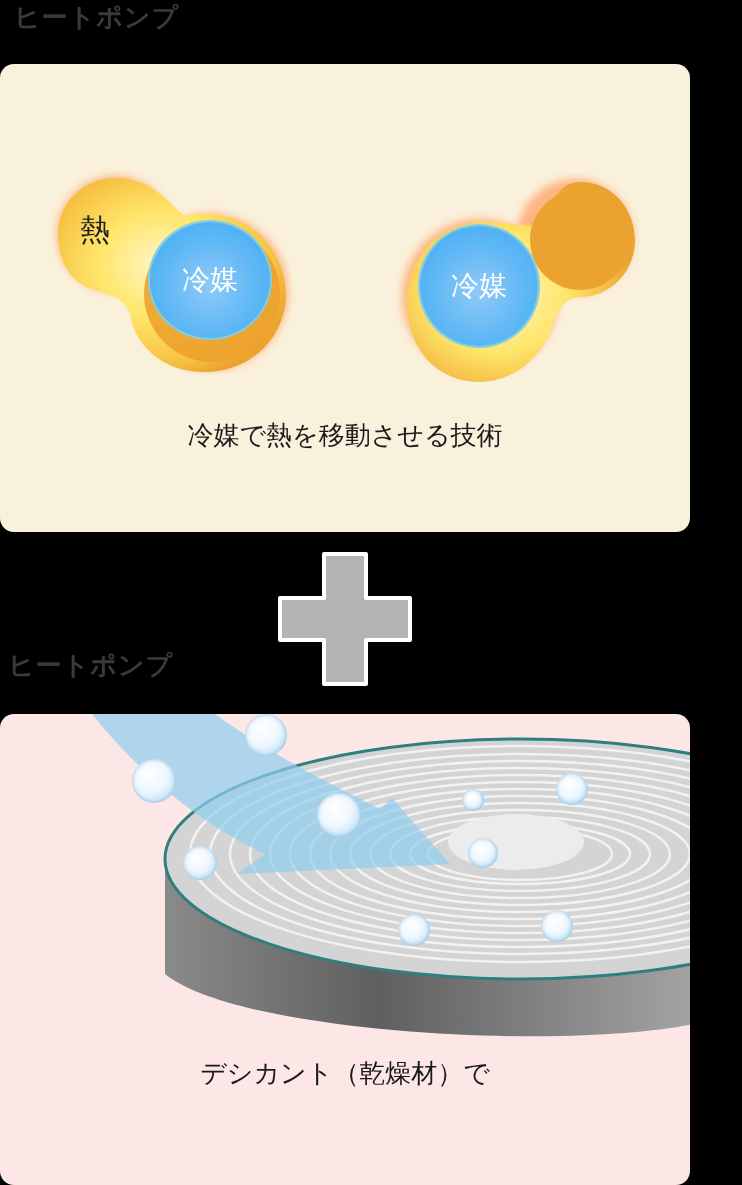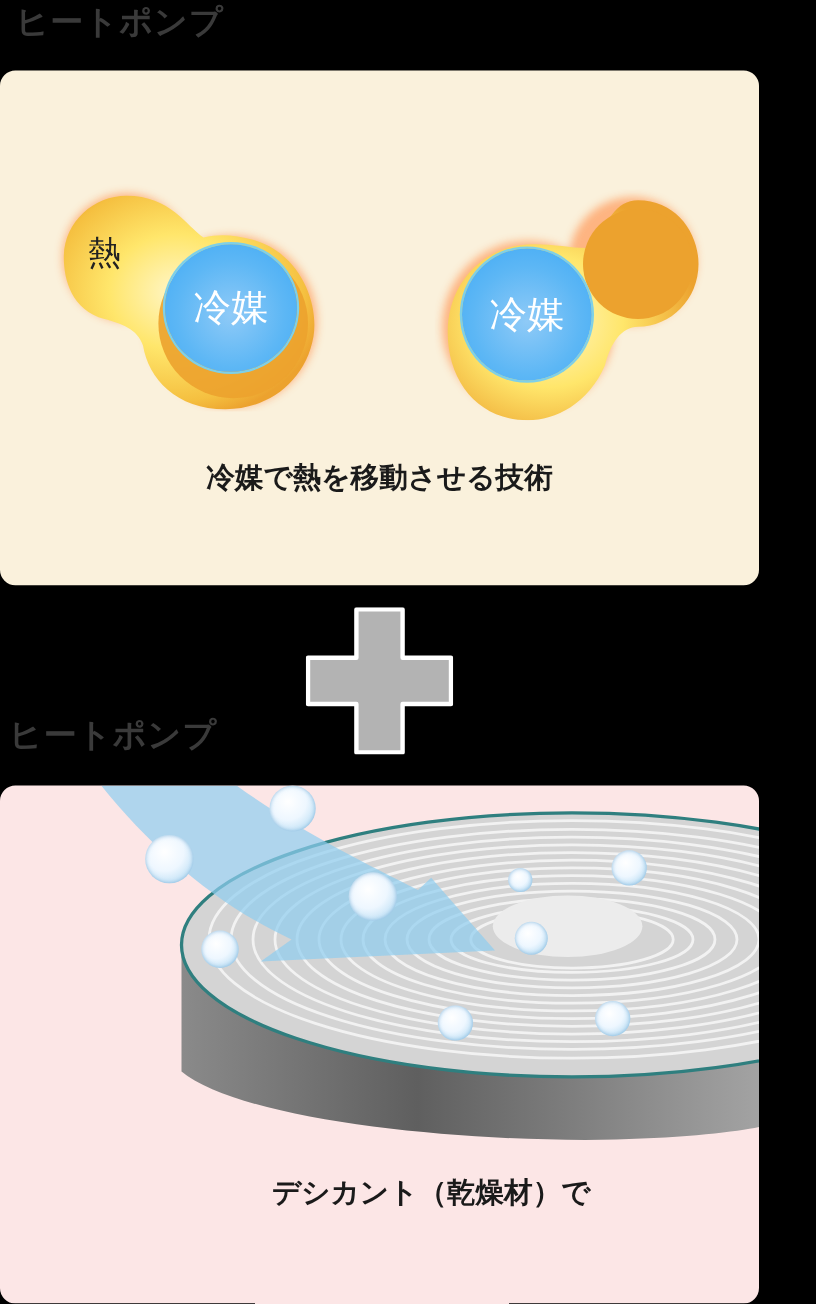--- a/index.html
+++ b/index.html
@@ -1,29 +1,29 @@
 <!DOCTYPE html>
 <html><head>
 <meta charset="utf-8">
 <style>
   html, body { margin:0; padding:0; }
   body { width:742px; height:1185px; background:#000; position:relative; overflow:hidden;
          font-family: "DejaVu Sans", "Liberation Sans", sans-serif; }
-  .section-title { position:absolute; color:#3a3a3a; font-weight:bold; font-size:30px; letter-spacing:1px; }
+  .section-title { position:absolute; color:#3a3a3a; font-weight:bold; font-size:26px; letter-spacing:1px; }
   #t1 { left:14px; top:0px; }
   #t2 { left:8px; top:648px; }
   .panel { position:absolute; left:0; width:690px; border-radius:14px; overflow:hidden; }
   #p1 { top:64px; height:468px; background:#faf1dc; }
   #p2 { top:714px; height:471px; background:#fce6e6; border-radius:14px 14px 14px 14px; }
-  .caption { position:absolute; left:0; width:690px; text-align:center; color:#1a1a1a; font-size:26px; line-height:38px;font-weight:bold; }
+  .caption { position:absolute; left:0; width:690px; text-align:center; color:#1a1a1a; font-size:26px; line-height:38px; }
   #c1 { top:352px; }
-  #c2 { top:352px;padding-left:47px; }
+  #c2 { top:340px; }
   .blob { position:absolute; }
   .ref { position:absolute; border-radius:50%; display:flex; align-items:center; justify-content:center;
-         color:#fff; font-size:34px;
+         color:#fff; font-size:28px;
          background: radial-gradient(circle at 50% 55%, #8fcaf7 0%, #5db7f5 55%, #3fa9f5 100%);
          box-shadow: 0 0 0 2px #7ed0e8; }
   .heat-label { position:absolute; color:#222; font-size:30px; }
   .plus { position:absolute; left:278px; top:552px; width:134px; height:134px; }
   .drop { position:absolute; border-radius:50%;
           background: radial-gradient(circle at 40% 35%, #ffffff 0%, #eef7ff 45%, #bfe0f5 80%, #9cc9e6 100%);
           box-shadow: inset 0 0 4px rgba(80,150,200,0.6); }
 </style>
 </head>
 <body>

